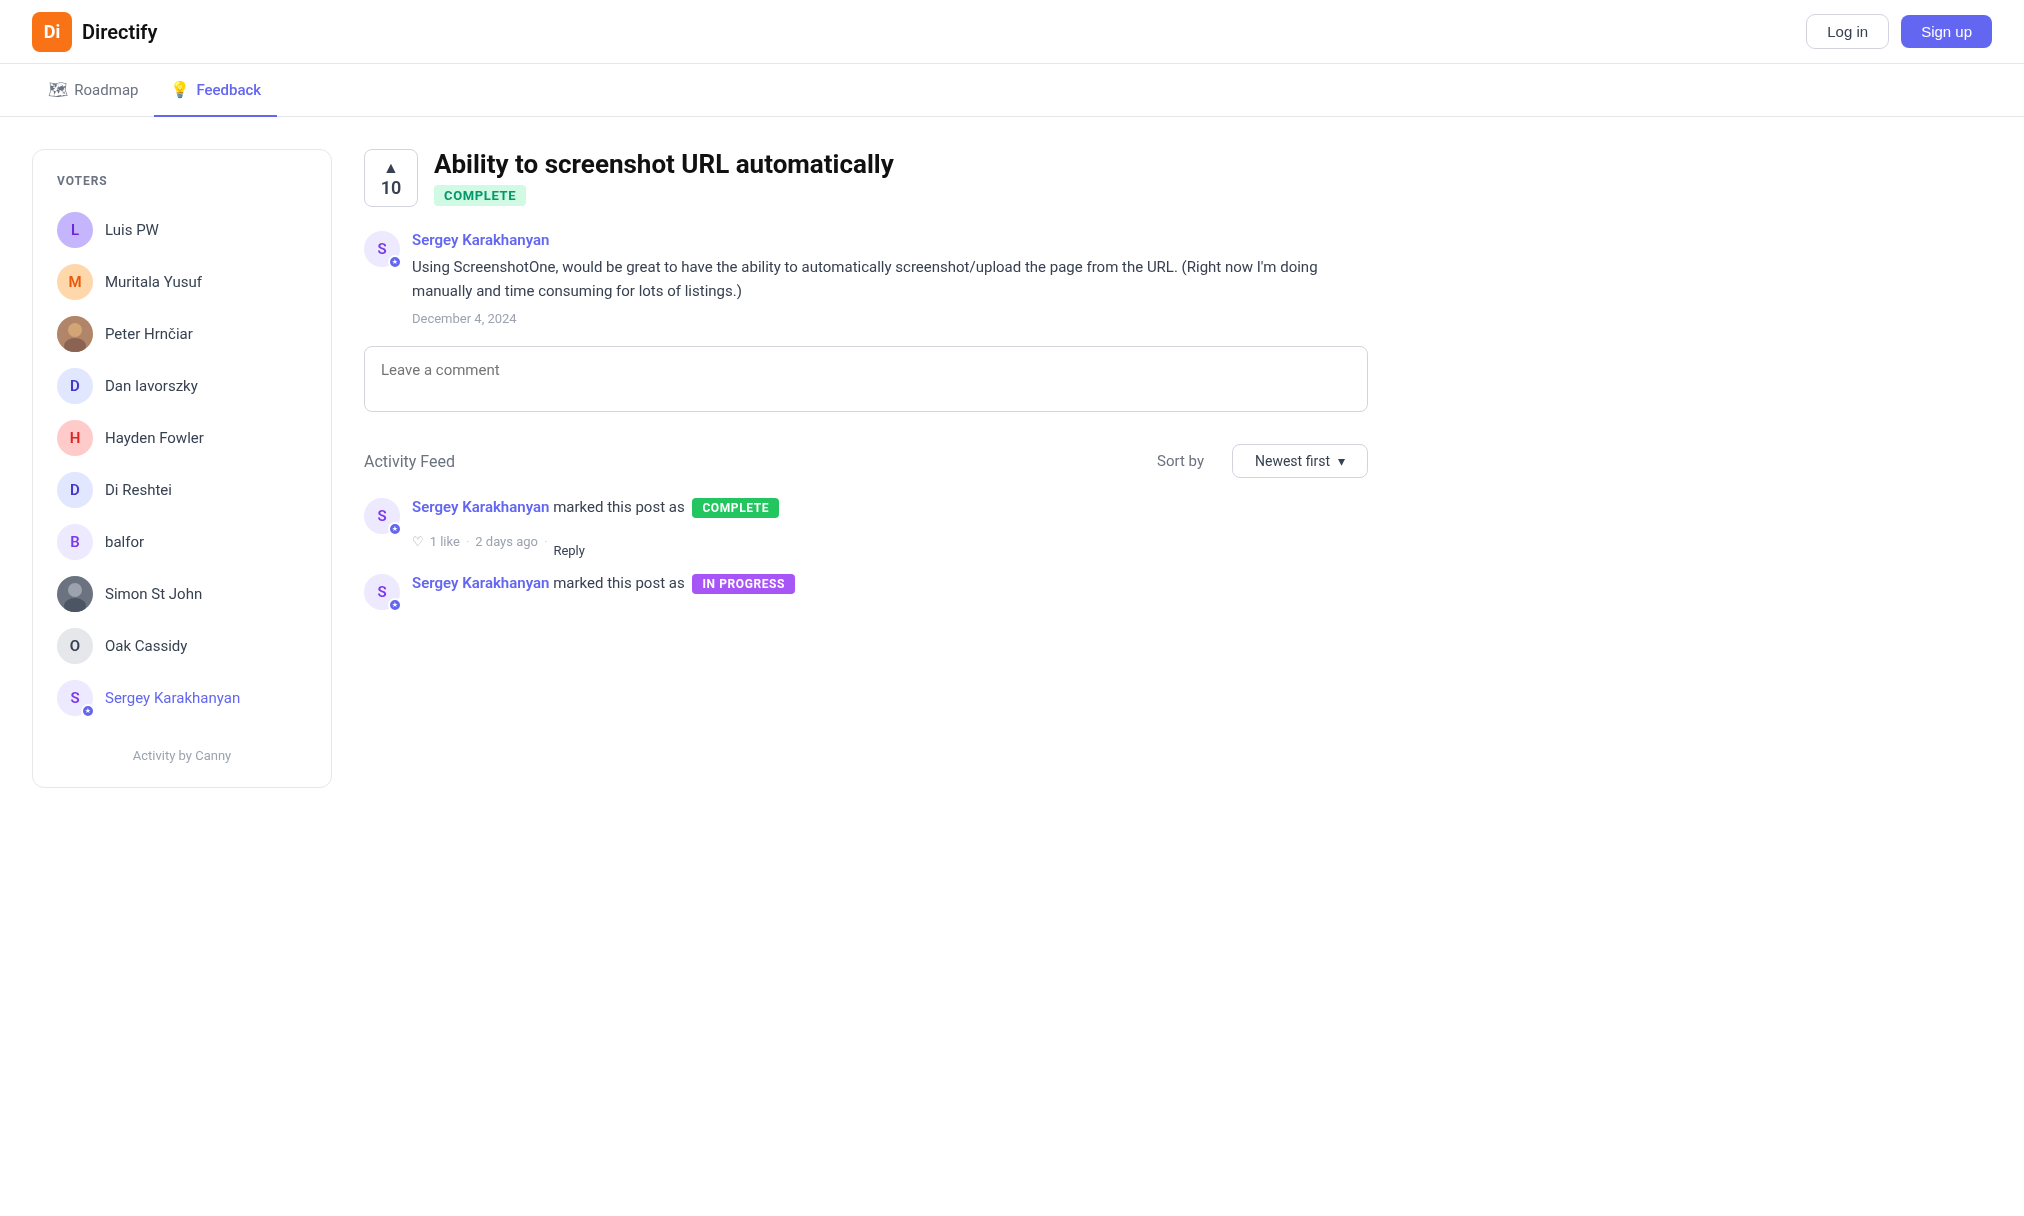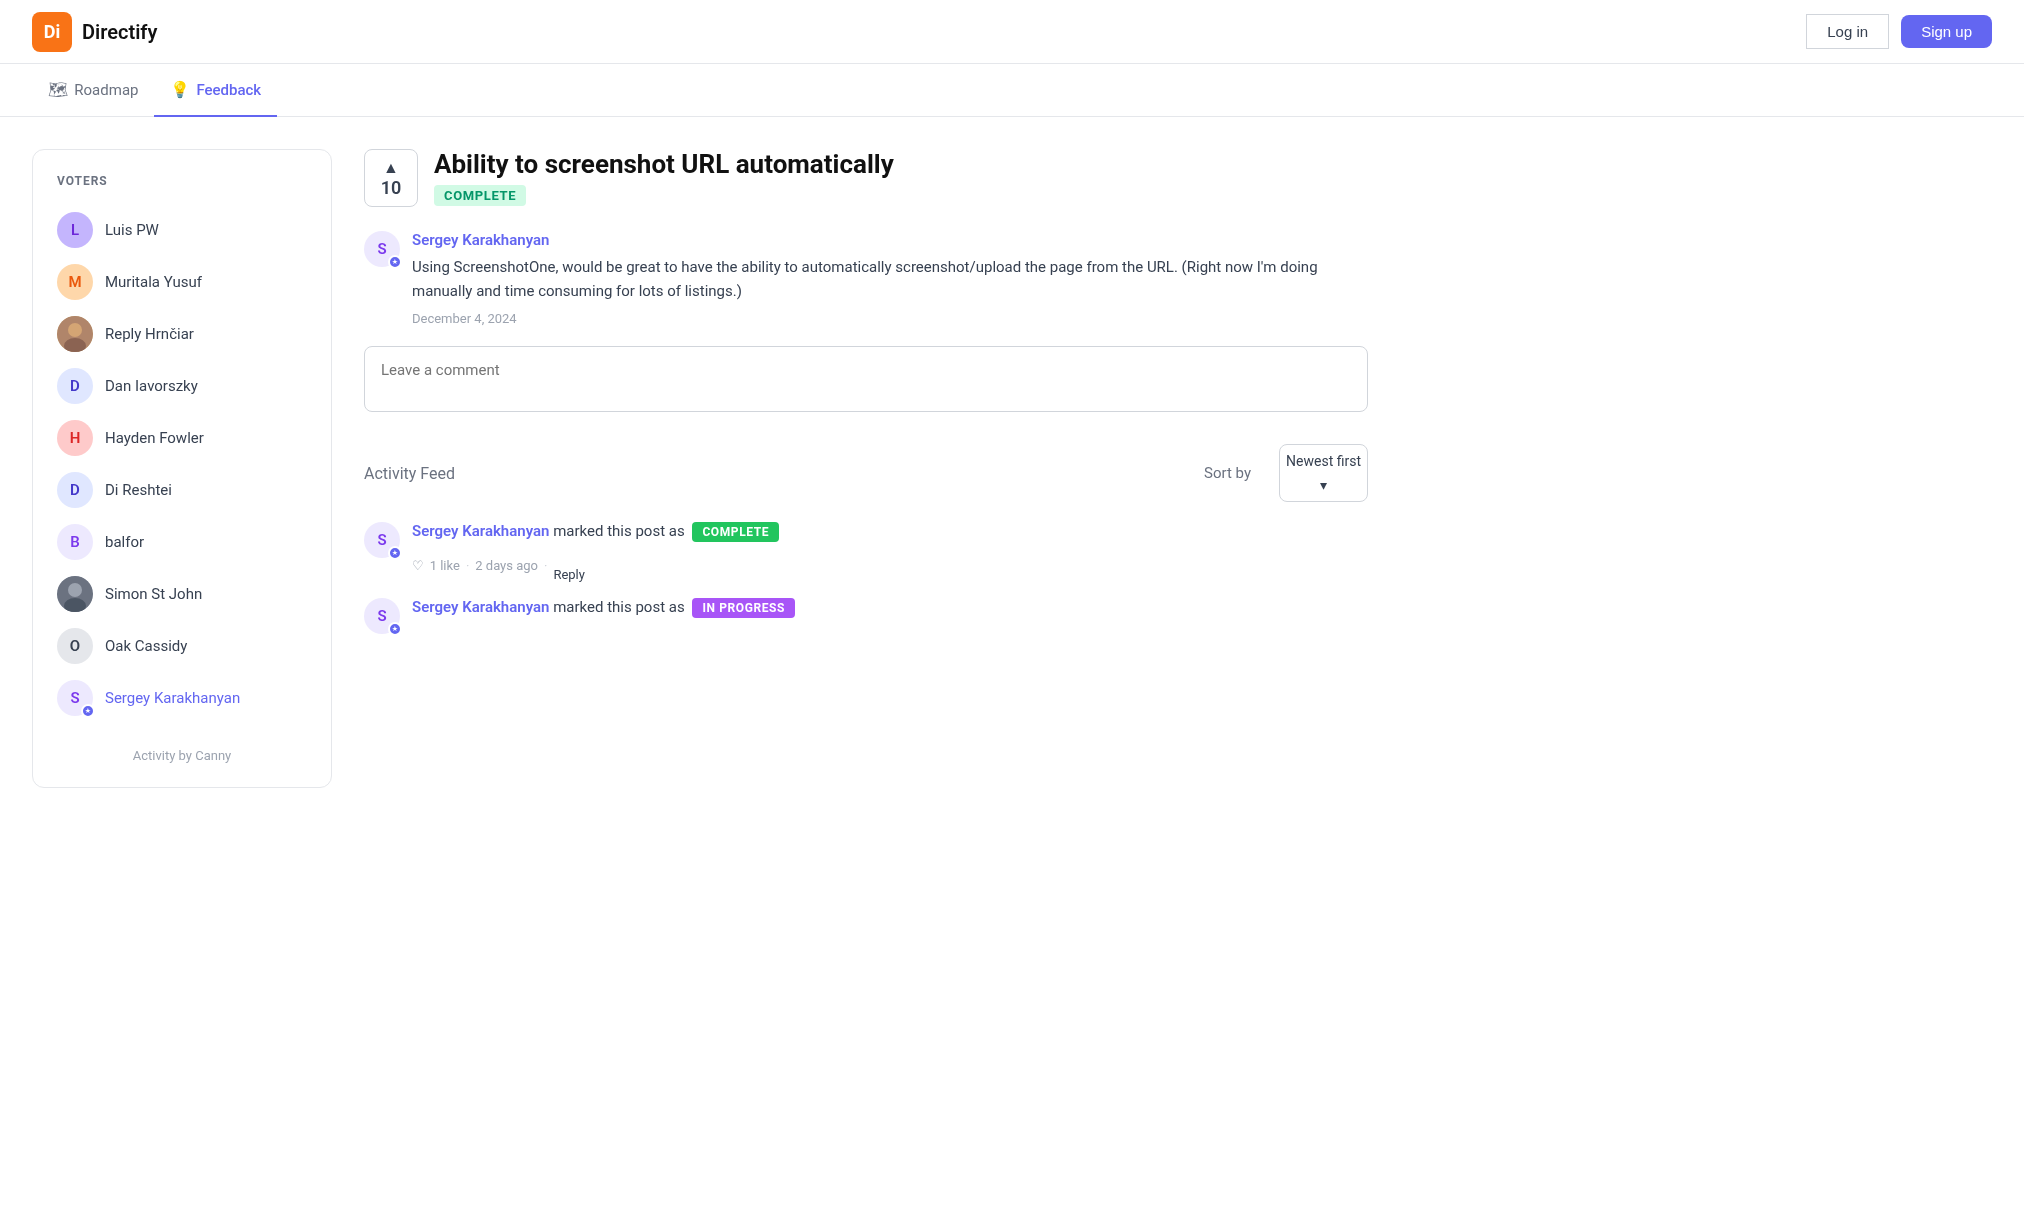--- a/index.html
+++ b/index.html
@@ -12,21 +12,21 @@
     }
     .topbar-left { display: flex; align-items: center; gap: 10px; justify-content: space-between; }
     .logo-icon {
       width: 40px; height: 40px; background: #f97316; border-radius: 8px;
       display: flex; align-items: center; justify-content: center;
       color: white; font-weight: 700; font-size: 18px;
     }
     .app-name { font-size: 20px; font-weight: 600; color: #111; }
     .topbar-right { display: flex; align-items: center; gap: 12px; }
     .btn-login {
-      padding: 8px 20px; border: 1px solid #d1d5db; border-radius: 0;
+      padding: 8px 20px; border: 1px solid #d1d5db; border-radius: 9px;
       background: #fff; cursor: pointer; font-size: 15px; color: #374151;
     }
     .btn-signup {
       padding: 8px 20px; border: none; border-radius: 8px;
       background: #6366f1; cursor: pointer; font-size: 15px; color: #fff; font-weight: 500;
     }
 
     
     .nav-tabs {
       display: flex; align-items: center; gap: 0;
@@ -114,22 +114,22 @@
     }
 
     
     .activity-header {
       display: flex; align-items: center; justify-content: space-between;
       margin-bottom: 20px;
     }
     .activity-title { font-size: 16px; color: #6b7280; }
     .sort-dropdown {
       display: flex; align-items: center; gap: 8px;
-      border: 1px solid #d1d5db; border-radius: 8px; padding: 8px 6px;
-      font-size: 14px; color: #374151; cursor: pointer; background: #fff; flex-direction: column;
+      border: 1px solid #d1d5db; border-radius: 8px; padding: 8px 22px;
+      font-size: 14px; color: #374151; cursor: pointer; background: #fff;
     }
     .sort-label { font-size: 15px; color: #6b7280; }
 
     
     .activity-item { display: flex; align-items: flex-start; gap: 12px; margin-bottom: 16px; }
     .activity-text { font-size: 15px; color: #374151; margin-bottom: 6px; }
     .activity-text .author-link { color: #6366f1; font-weight: 600; }
     .badge-complete-green {
       display: inline-block; padding: 3px 10px; border-radius: 4px;
       background: #22c55e; color: #fff; font-size: 12px; font-weight: 700; letter-spacing: 0.05em;
@@ -194,21 +194,21 @@
 
     <div class="voter-item">
       <div class="voter-avatar av-gray" style="background: #c9a87c;">
 
         <svg width="36" height="36" viewBox="0 0 36 36">
           <circle cx="18" cy="18" r="18" fill="#b0856a"></circle>
           <circle cx="18" cy="14" r="7" fill="#d4a574"></circle>
           <ellipse cx="18" cy="30" rx="11" ry="8" fill="#8b6352"></ellipse>
         </svg>
       </div>
-      <span class="voter-name">Reply Hrnčiar</span>
+      <span class="voter-name">Peter Hrnčiar</span>
     </div>
 
     <div class="voter-item">
       <div class="voter-avatar" style="background:#e0e7ff;color:#4338ca;">D</div>
       <span class="voter-name">Dan Iavorszky</span>
     </div>
 
     <div class="voter-item">
       <div class="voter-avatar" style="background:#fecaca;color:#dc2626;">H</div>
       <span class="voter-name">Hayden Fowler</span>

